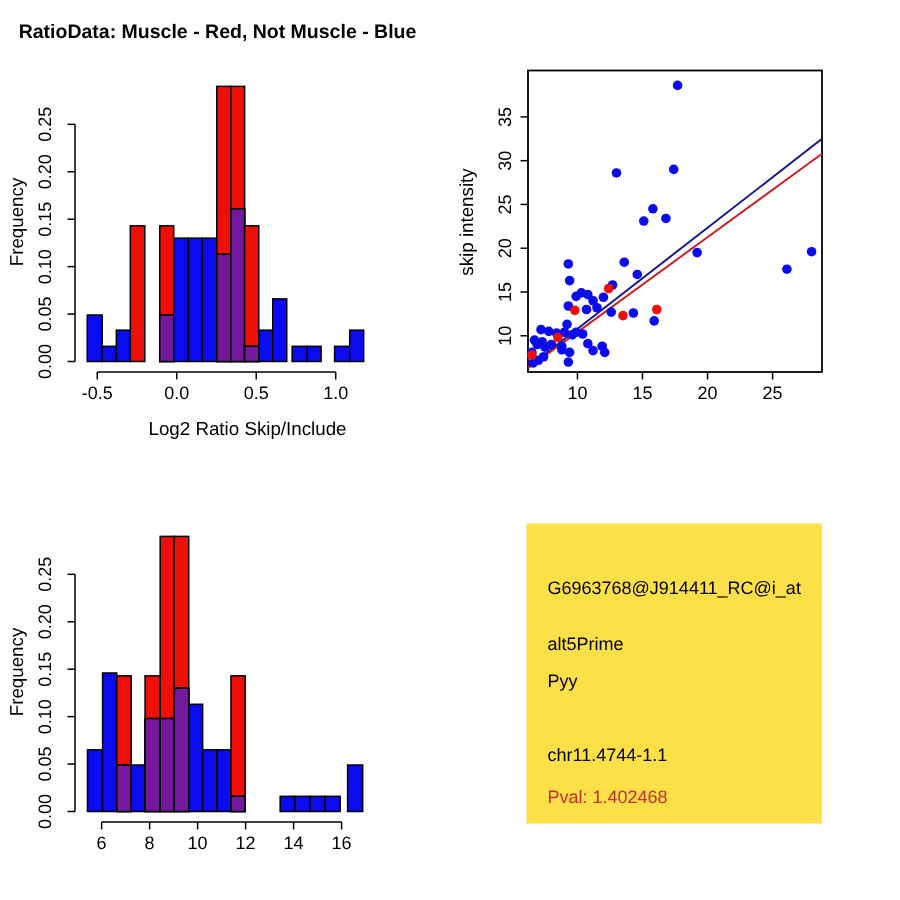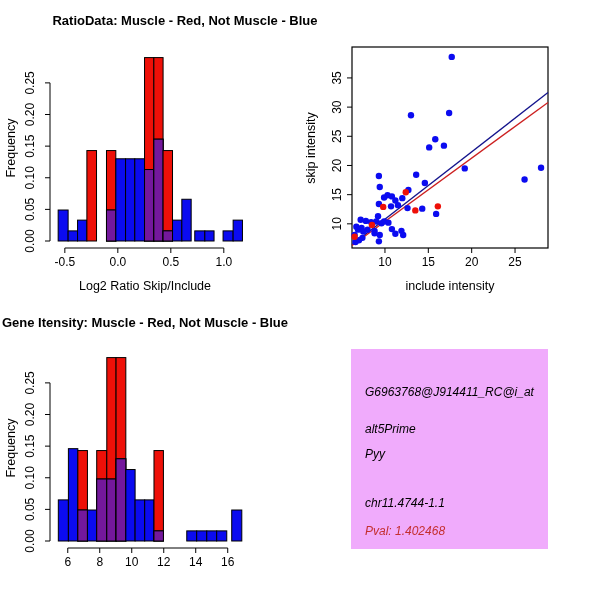--- a/index.html
+++ b/index.html
@@ -10,21 +10,21 @@
   .axlab{position:absolute;font-size:12.5px;line-height:14px;text-align:center;}
   .ylab{position:absolute;font-size:12.5px;line-height:14px;width:90px;text-align:center;transform:rotate(-90deg);}
   .info{position:absolute;left:351px;top:349px;width:197px;height:200px;}
   .info-line{position:absolute;left:14px;font-size:12px;line-height:14px;white-space:nowrap;}
 </style>
 </head>
 <body>
 
 <div class="canvas">
 
-  <div class="ptitle" style="left:0;top:13px;width:290px;padding-left:40px;">RatioData: Muscle - Red, Not Muscle - Blue</div>
+  <div class="ptitle" style="left:0;top:13px;width:290px;">RatioData: Muscle - Red, Not Muscle - Blue</div>
   <svg class="panel-svg" style="left:0;top:0;" viewBox="0 0 300 300" id="svg-hist-ratio">
       <g>
         <line x1="64.83695652173914" y1="248" x2="223.80434782608697" y2="248" stroke="#000"></line>
         <line x1="50" y1="241" x2="50" y2="82.88741721854305" stroke="#000"></line>
         <line x1="64.83695652173914" y1="248" x2="64.83695652173914" y2="253" stroke="#000"></line>
         <text x="64.83695652173914" y="266" text-anchor="middle" font-size="12" fill="#000000" font-family="&quot;Liberation Sans&quot;, sans-serif">-0.5</text>
         <line x1="117.82608695652175" y1="248" x2="117.82608695652175" y2="253" stroke="#000"></line>
         <text x="117.82608695652175" y="266" text-anchor="middle" font-size="12" fill="#000000" font-family="&quot;Liberation Sans&quot;, sans-serif">0.0</text>
         <line x1="170.81521739130437" y1="248" x2="170.81521739130437" y2="253" stroke="#000"></line>
         <text x="170.81521739130437" y="266" text-anchor="middle" font-size="12" fill="#000000" font-family="&quot;Liberation Sans&quot;, sans-serif">0.5</text>
@@ -64,21 +64,21 @@
         <rect x="163.0788043478261" y="230.88079470198676" width="9.432065217391312" height="10.119205298013242" fill="#0b0bf0" stroke="#000000" stroke-width="1"></rect>
         <rect x="163.0788043478261" y="230.88079470198676" width="9.432065217391312" height="10.119205298013242" fill="#74189c" stroke="#000000" stroke-width="1"></rect>
         <rect x="172.5108695652174" y="220.1291390728477" width="9.326086956521749" height="20.870860927152307" fill="#0b0bf0" stroke="#000000" stroke-width="1"></rect>
         <rect x="181.83695652173915" y="199.25827814569536" width="9.326086956521692" height="41.74172185430464" fill="#0b0bf0" stroke="#000000" stroke-width="1"></rect>
         <rect x="194.7663043478261" y="230.88079470198676" width="10.067934782608688" height="10.119205298013242" fill="#0b0bf0" stroke="#000000" stroke-width="1"></rect>
         <rect x="204.83423913043478" y="230.88079470198676" width="9.220108695652186" height="10.119205298013242" fill="#0b0bf0" stroke="#000000" stroke-width="1"></rect>
         <rect x="223.06250000000003" y="230.88079470198676" width="10.067934782608688" height="10.119205298013242" fill="#0b0bf0" stroke="#000000" stroke-width="1"></rect>
         <rect x="233.13043478260872" y="220.1291390728477" width="9.326086956521777" height="20.870860927152307" fill="#0b0bf0" stroke="#000000" stroke-width="1"></rect>
       </g>
     </svg>
-  <div class="axlab" style="left:0;top:279px;width:290px;">Log2 Ratio Skip/Include</div>
+  <div class="axlab" style="left:0;top:279px;width:290px;padding-left:20px;">Log2 Ratio Skip/Include</div>
   <div class="ylab" style="left:-34px;top:141px;">Frequency</div>
 
   <svg class="panel-svg" style="left:300px;top:0;" viewBox="0 0 300 300" id="svg-scatter">
       <g>
         <rect x="52" y="47" width="196" height="201" fill="none" stroke="#000" stroke-width="1.2"></rect>
         <line x1="84.95575221238937" y1="248" x2="84.95575221238937" y2="253" stroke="#000"></line>
         <text x="84.95575221238937" y="266" text-anchor="middle" font-size="12" fill="#000000" font-family="&quot;Liberation Sans&quot;, sans-serif">10</text>
         <line x1="128.31858407079648" y1="248" x2="128.31858407079648" y2="253" stroke="#000"></line>
         <text x="128.31858407079648" y="266" text-anchor="middle" font-size="12" fill="#000000" font-family="&quot;Liberation Sans&quot;, sans-serif">15</text>
         <line x1="171.68141592920352" y1="248" x2="171.68141592920352" y2="253" stroke="#000"></line>
@@ -156,24 +156,22 @@
       </g>
       <g>
         <circle cx="105.76991150442478" cy="192.32229965156796" r="3.2" fill="#ee1008"></circle>
         <circle cx="83.2212389380531" cy="206.91289198606273" r="3.2" fill="#ee1008"></circle>
         <circle cx="115.30973451327432" cy="210.41463414634146" r="3.2" fill="#ee1008"></circle>
         <circle cx="137.85840707964604" cy="206.3292682926829" r="3.2" fill="#ee1008"></circle>
         <circle cx="71.94690265486724" cy="225.00522648083623" r="3.2" fill="#ee1008"></circle>
         <circle cx="54.60176991150442" cy="236.67770034843207" r="3.2" fill="#ee1008"></circle>
       </g>
     </svg>
-  <div class="axlab" style="left:300px;top:279px;width:300px;">include intensity</div>
   <div class="ylab" style="left:266px;top:141px;">skip intensity</div>
 
-  <div class="ptitle" style="left:0;top:315px;width:290px;">Gene Itensity: Muscle - Red, Not Muscle - Blue</div>
   <svg class="panel-svg" style="left:0;top:300px;" viewBox="0 0 300 300" id="svg-hist-gene">
       <g>
         <line x1="67.7563576702215" y1="248" x2="227.72354388843317" y2="248" stroke="#000"></line>
         <line x1="50" y1="241" x2="50" y2="82.88741721854305" stroke="#000"></line>
         <line x1="67.7563576702215" y1="248" x2="67.7563576702215" y2="253" stroke="#000"></line>
         <text x="67.7563576702215" y="266" text-anchor="middle" font-size="12" fill="#000000" font-family="&quot;Liberation Sans&quot;, sans-serif">6</text>
         <line x1="99.74979491386384" y1="248" x2="99.74979491386384" y2="253" stroke="#000"></line>
         <text x="99.74979491386384" y="266" text-anchor="middle" font-size="12" fill="#000000" font-family="&quot;Liberation Sans&quot;, sans-serif">8</text>
         <line x1="131.74323215750616" y1="248" x2="131.74323215750616" y2="253" stroke="#000"></line>
         <text x="131.74323215750616" y="266" text-anchor="middle" font-size="12" fill="#000000" font-family="&quot;Liberation Sans&quot;, sans-serif">10</text>
@@ -220,21 +218,21 @@
         <rect x="153.97867104183763" y="230.88079470198676" width="9.438063986874454" height="10.119205298013242" fill="#74189c" stroke="#000000" stroke-width="1"></rect>
         <rect x="186.771944216571" y="230.88079470198676" width="9.917965545529086" height="10.119205298013242" fill="#0b0bf0" stroke="#000000" stroke-width="1"></rect>
         <rect x="196.68990976210014" y="230.88079470198676" width="10.077932731747325" height="10.119205298013242" fill="#0b0bf0" stroke="#000000" stroke-width="1"></rect>
         <rect x="206.76784249384747" y="230.88079470198676" width="9.917965545529086" height="10.119205298013242" fill="#0b0bf0" stroke="#000000" stroke-width="1"></rect>
         <rect x="216.68580803937658" y="230.88079470198676" width="10.077932731747325" height="10.119205298013242" fill="#0b0bf0" stroke="#000000" stroke-width="1"></rect>
         <rect x="231.72272354388846" y="210.00993377483445" width="10.077932731747325" height="30.99006622516555" fill="#0b0bf0" stroke="#000000" stroke-width="1"></rect>
       </g>
     </svg>
   <div class="ylab" style="left:-34px;top:441px;">Frequency</div>
 
-  <div class="info" id="info-panel" style="background: #f0abfc; font-style: italic;">
+  <div class="info" id="info-panel" style="background: #fde047;">
     <div class="info-line" style="top:36px;">G6963768@J914411_RC@i_at</div>
     <div class="info-line" style="top:73px;text-align:center;">alt5Prime</div>
     <div class="info-line" style="top:98px;text-align:right;">Pyy</div>
     <div class="info-line" style="top:147px;">chr11.4744-1.1</div>
     <div class="info-line" style="top: 175px; color: rgb(196, 48, 48);" id="pval-line">Pval: 1.402468</div>
   </div>
 
 </div>
 
 </body></html>

